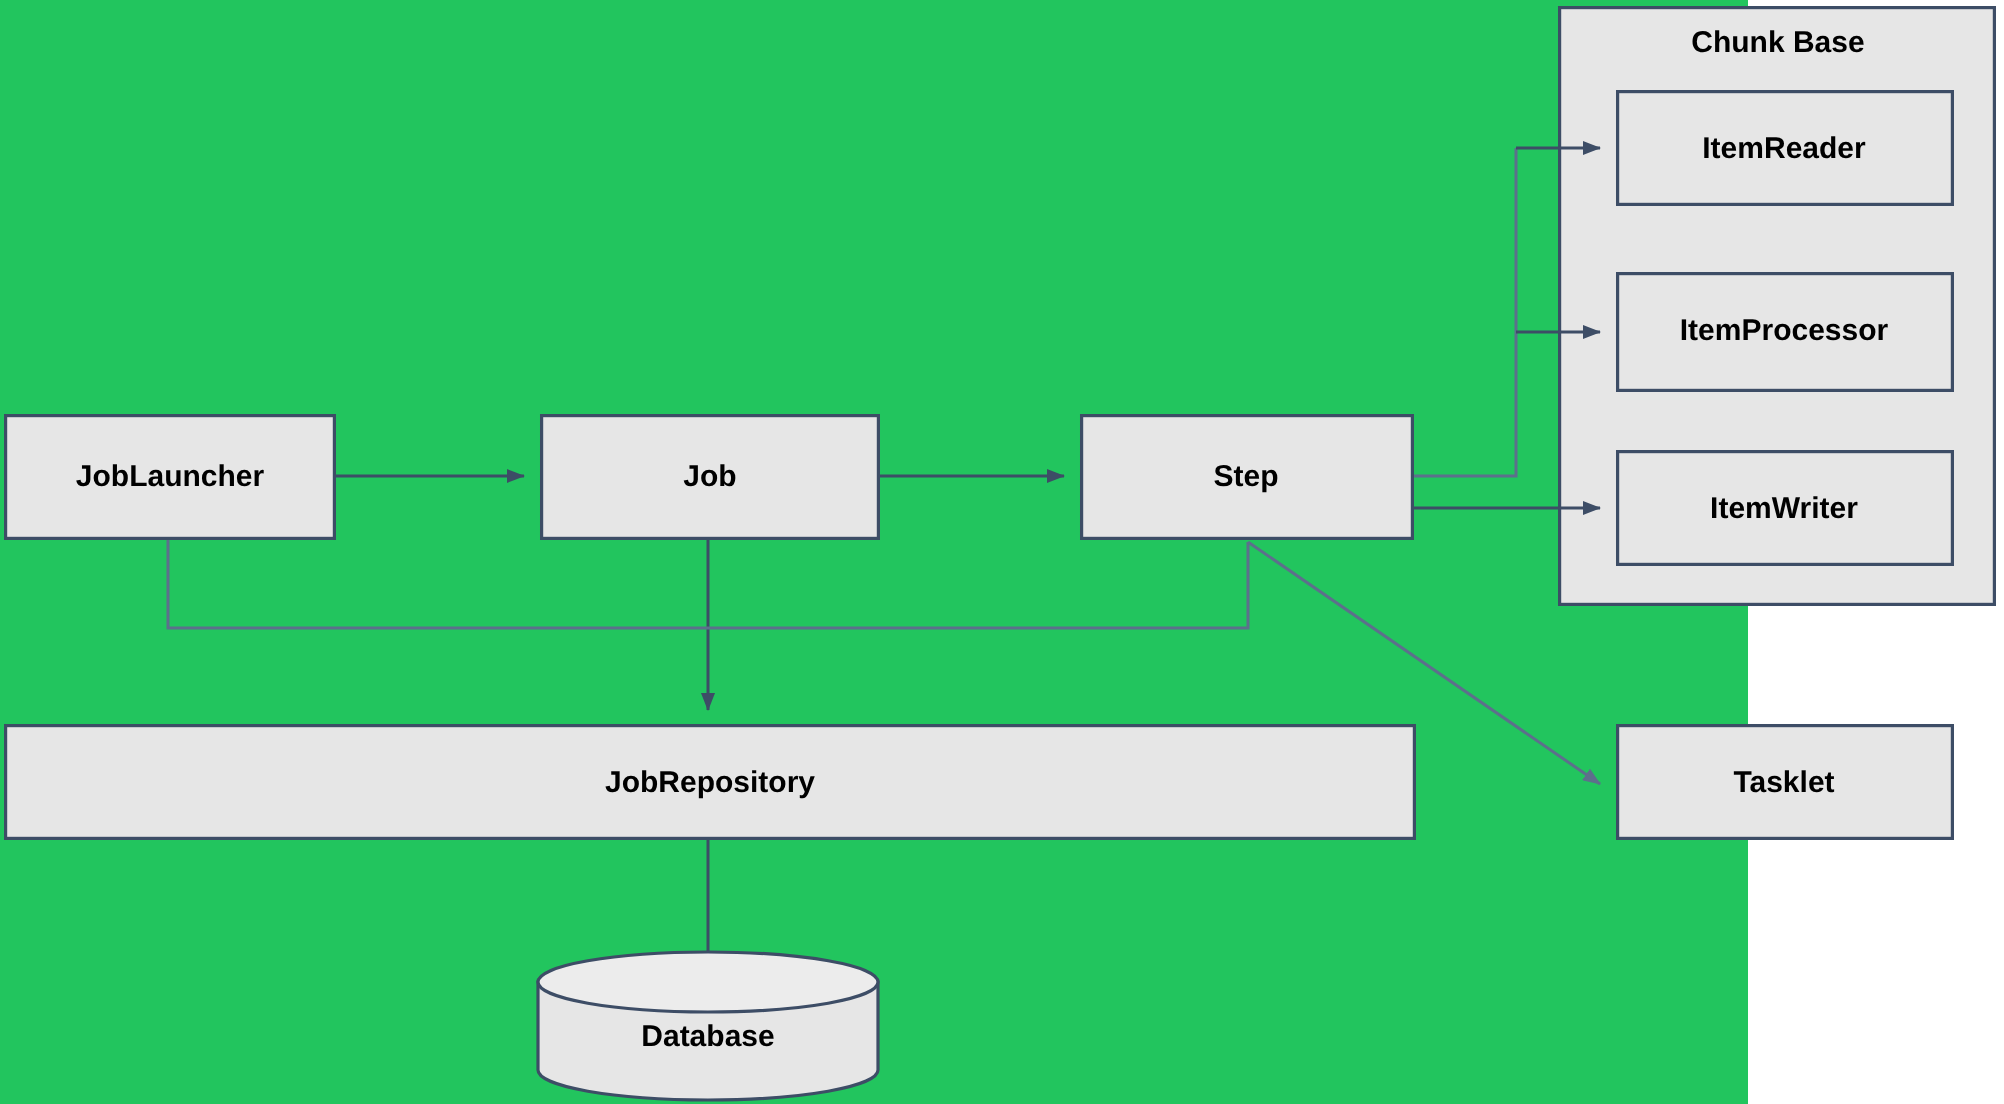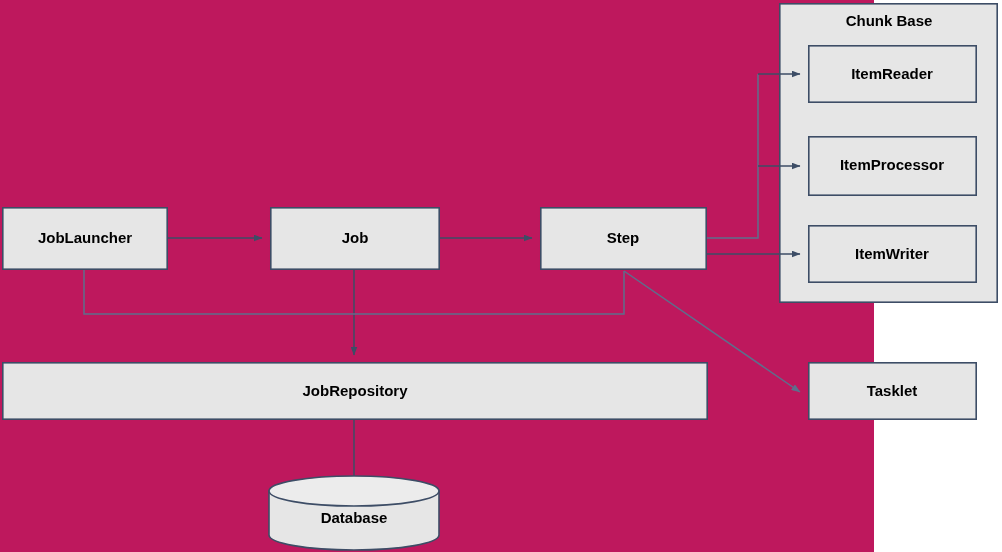--- a/index.html
+++ b/index.html
@@ -10,21 +10,21 @@
   body {
     width: 1002px;
     height: 552px;
     overflow: hidden;
     font-family: "Liberation Sans", sans-serif;
   }
   #diagram-root {
     position: relative;
     width: 874px;
     height: 552px;
-    background: #be185d;
+    background: #22c55e;
   }
   svg.diagram-canvas {
     position: absolute;
     left: 0;
     top: 0;
     width: 1002px;
     height: 552px;
     display: block;
   }
   .node-rect {

